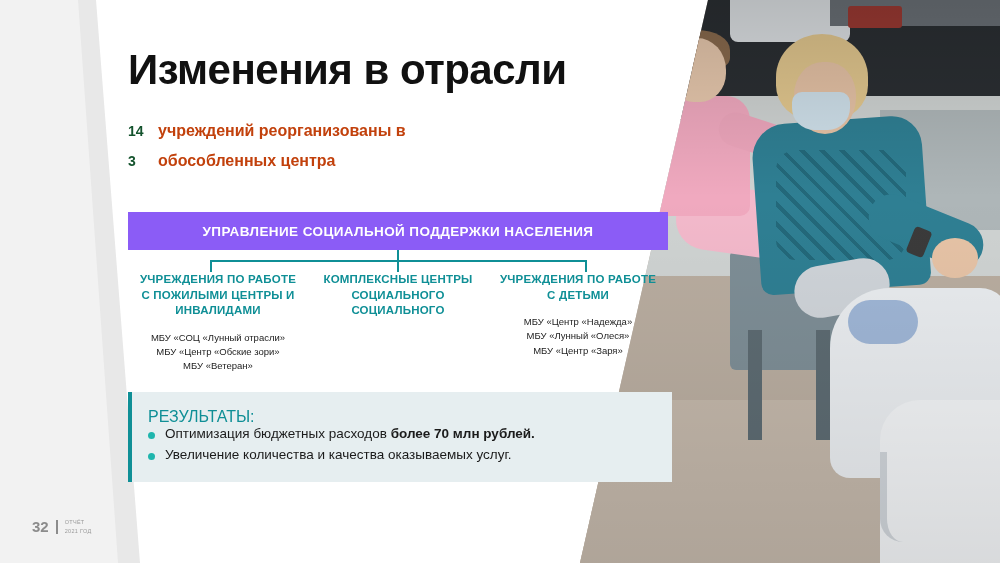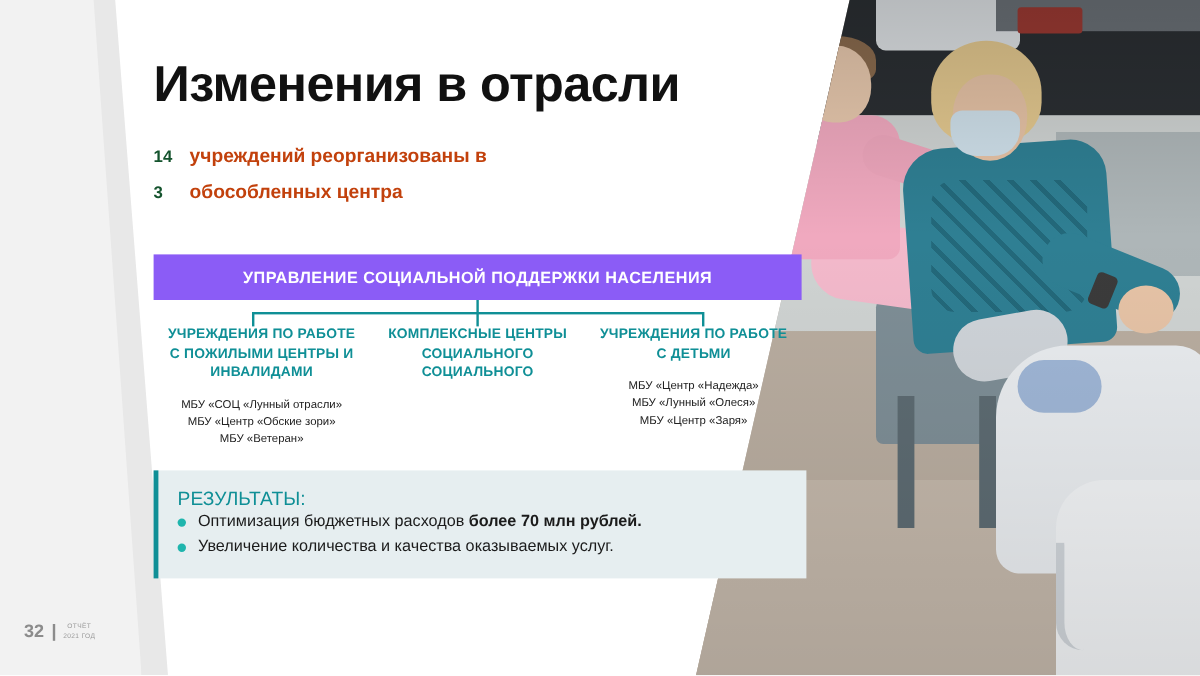--- a/index.html
+++ b/index.html
@@ -77,21 +77,21 @@
   .col-list{margin-top:12px;color:#222;font-size:9.5px;line-height:1.5;}
 
   .results{position:absolute;left:128px;top:392px;width:540px;height:90px;background:#e6eef0;border-left:4px solid #0f8f96;}
   .results-title{position:absolute;left:148px;top:408px;color:#0f8f96;font-weight:normal;font-size:16px;}
   .bullets{position:absolute;left:148px;top:412px;width:500px;margin-top:14px;}
   .bullet{display:flex;align-items:flex-start;margin-bottom:6px;}
   .dot{width:7px;height:7px;border-radius:50%;background:#1fb5ad;margin:6px 10px 0 0;flex:none;}
   .bullet-txt{font-size:13.5px;color:#1b1b1b;}
   .bullet-txt b{font-weight:bold;}
 
-  .footer{position:absolute;left:20px;bottom:28px;display:flex;align-items:center;text-align:center;}
+  .footer{position:absolute;left:32px;bottom:28px;display:flex;align-items:center;}
   .page-num{font-size:15px;font-weight:bold;color:#8c8c8c;margin-right:7px;}
   .page-bar{width:2px;height:14px;background:#8c8c8c;margin-right:7px;}
   .footer-txt{font-size:5.5px;color:#9a9a9a;line-height:1.5;letter-spacing:.3px;}
 </style>
 </head>
 <body>
 
 <div class="slide">
 
   <div class="wedge"></div>

